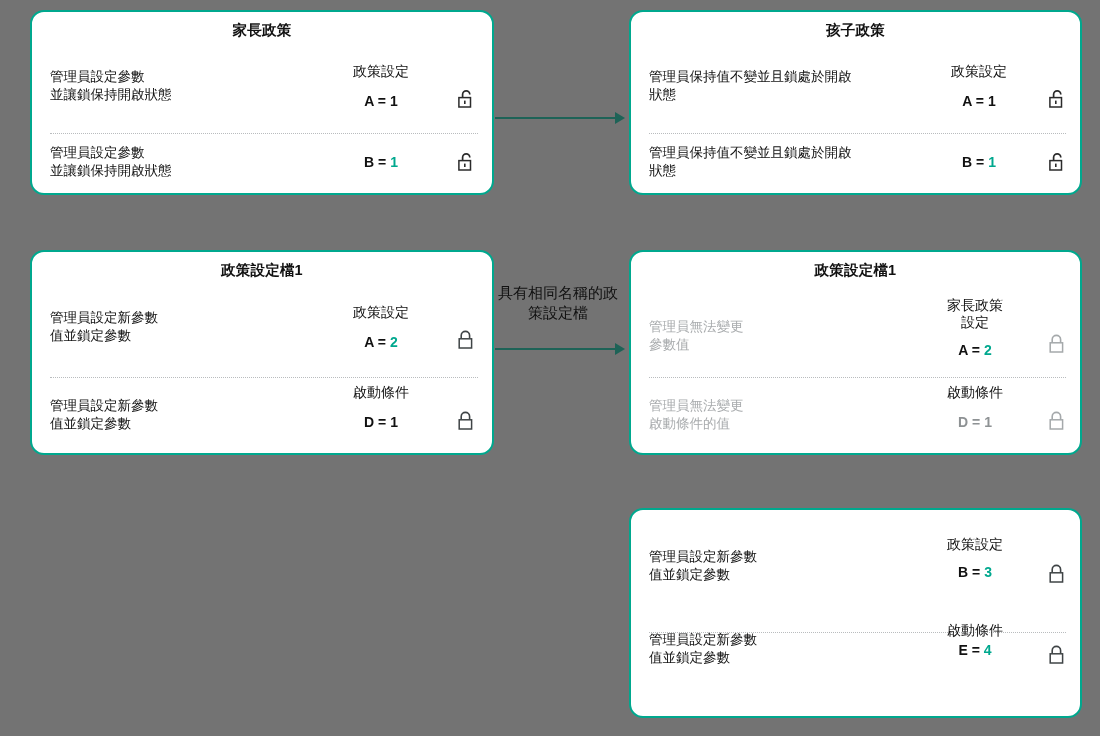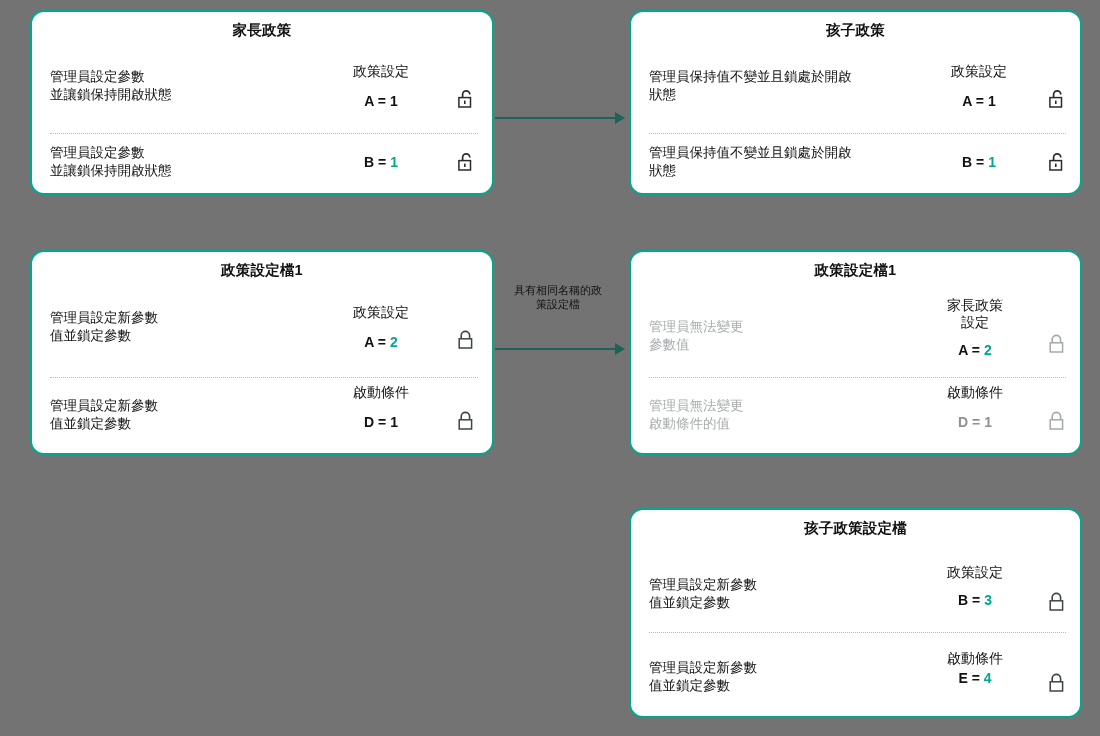--- a/index.html
+++ b/index.html
@@ -91,21 +91,21 @@
   .arrow-head {
     position: absolute;
     width: 0; height: 0;
     border-top: 6px solid transparent;
     border-bottom: 6px solid transparent;
     border-left: 10px solid #1d6357;
   }
   .arrow-label {
     position: absolute;
     text-align: center;
-    font-size: 11px;
+    font-size: 15px;
     line-height: 1.3;
     color: #111111;
     white-space: pre-line;
   }
 
   svg.lock { display: block; }
 </style>
 </head>
 <body>
 
@@ -268,21 +268,20 @@
           <svg class="lock" width="17" height="21" viewBox="0 0 17 21">
             <path d="M3.2 8.6 V5.6 a4.2 4.2 0 0 1 8.4 0 V8.6" fill="none" stroke="#a5a9ab" stroke-width="1.6"></path>
             <rect x="1.2" y="8.8" width="12.4" height="9.2" fill="none" stroke="#a5a9ab" stroke-width="1.5"></rect>
           </svg>
         </span>
       </div>
     </div>
   </div>
 
   <div class="card" style="left:629px; top:508px; width:453px; height:210px;">
-    <div class="card-title">孩子政策設定檔</div>
 
     <div class="row pad-l" style="height:80px; margin-top:8px; grid-template-columns: 1fr 118px 46px;">
       <div class="desc" style="margin-top:16px;">管理員設定新參數
 值並鎖定參數</div>
       <div class="valcol">
         <div class="seclabel">政策設定</div>
         <div class="val" style="margin-top:10px;"><span>B</span><span> = </span><span class="num">3</span></div>
       </div>
       <div class="lockcell" style="padding-top:32px;">
         <span>

